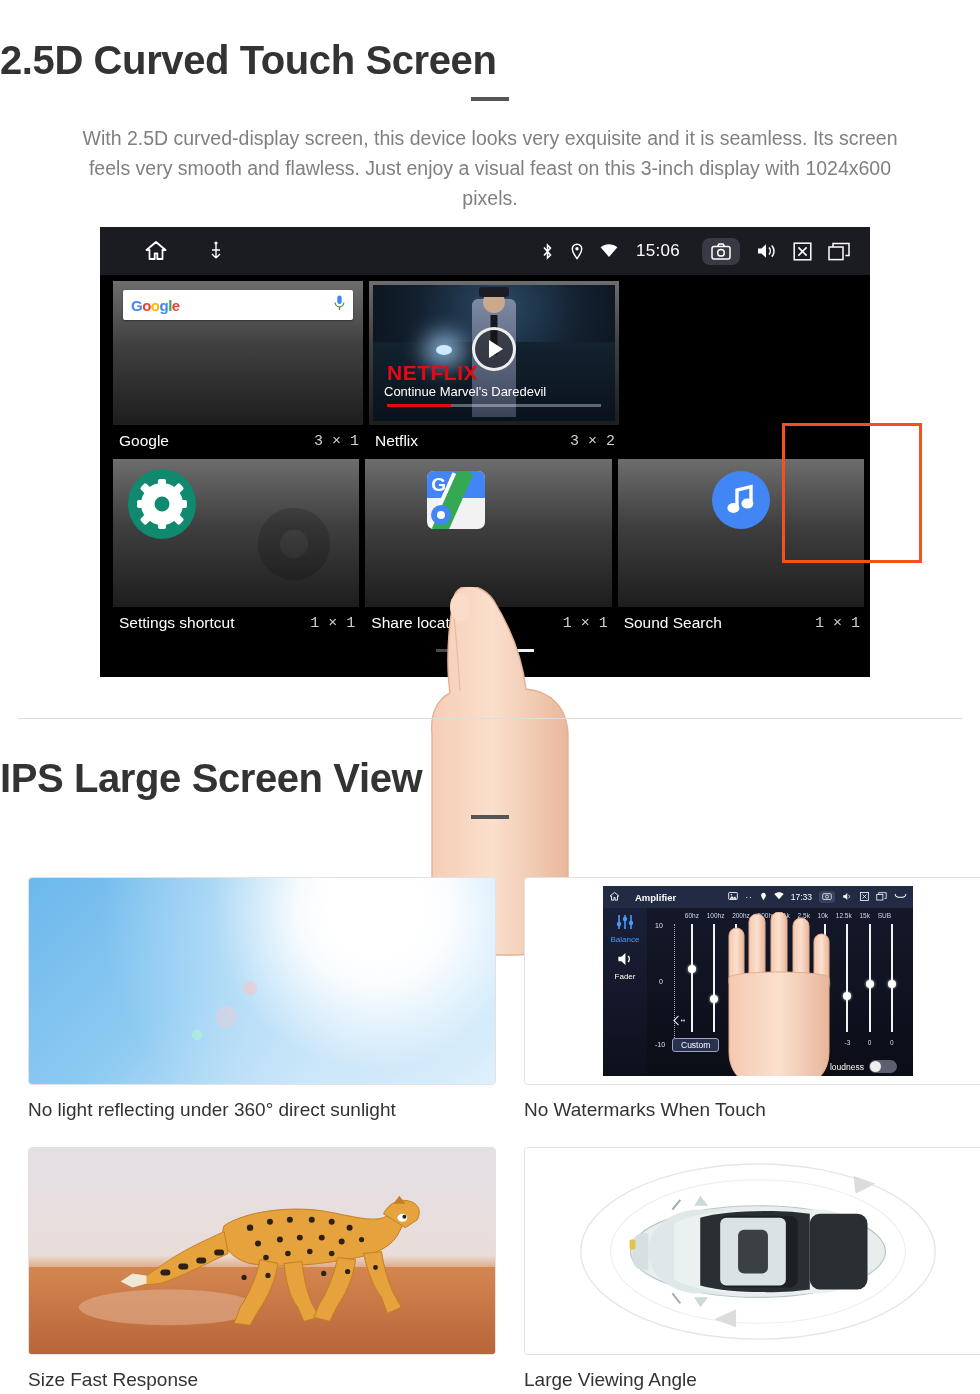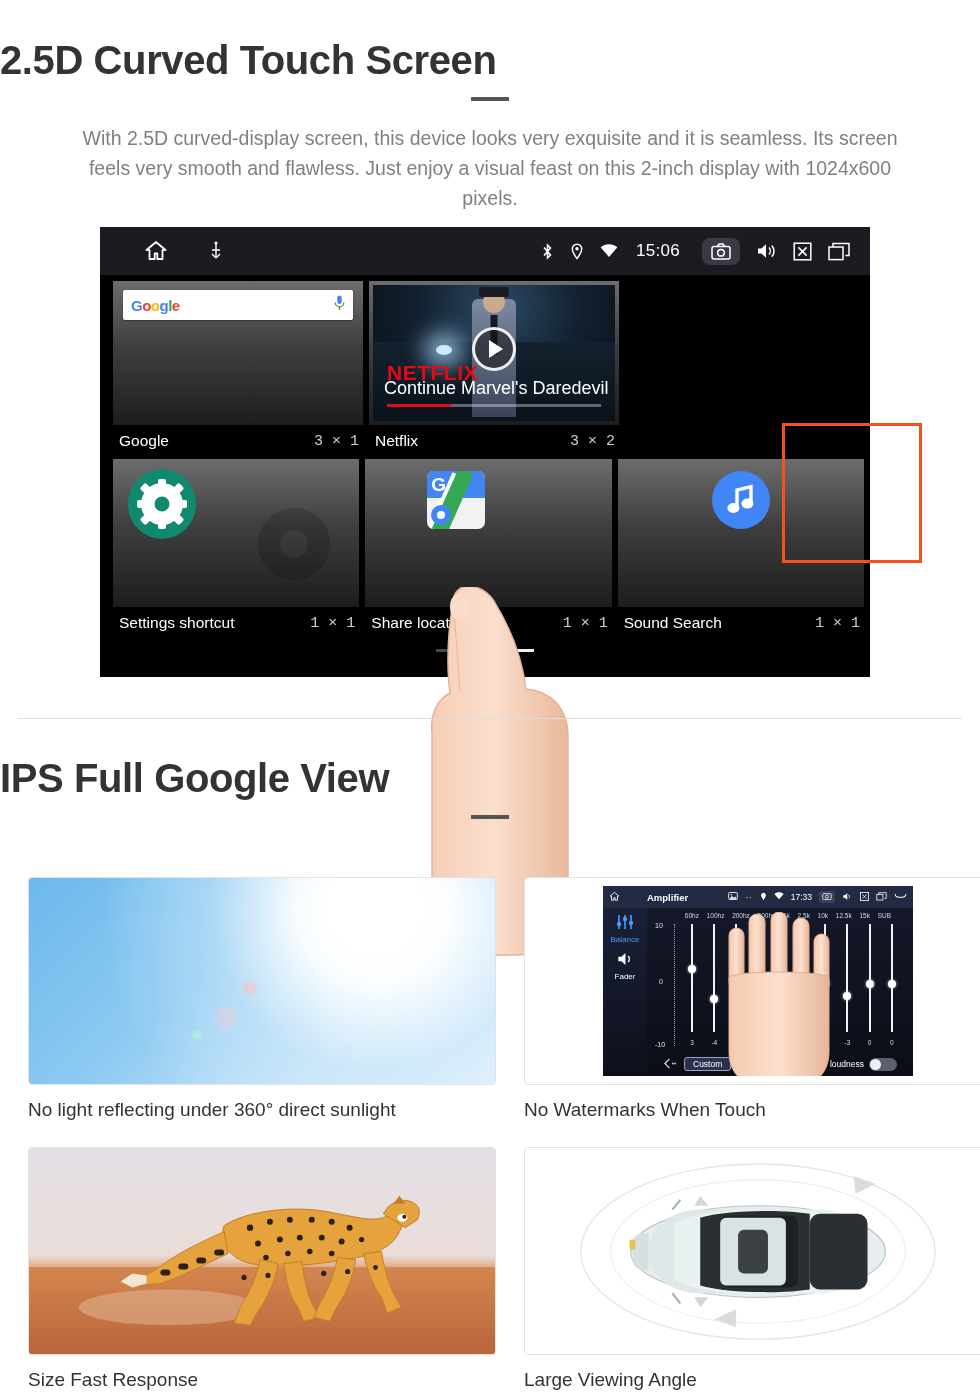--- a/index.html
+++ b/index.html
@@ -89,21 +89,21 @@
   .nfx-glow { position:absolute; left:26%; top:44%; width:16px; height:10px; border-radius:50%;
      background:#cfe9ff; box-shadow:0 0 22px 12px rgba(170,215,255,.75); }
   .play {
     position:absolute; left:50%; top:47%; transform:translate(-50%,-50%);
     width:44px; height:44px; border-radius:50%;
     background: rgba(20,20,20,.55); border: 3px solid rgba(255,255,255,.92);
     display:flex; align-items:center; justify-content:center;
   }
   .play .tri { width:0;height:0;border-left:14px solid #fff;border-top:9px solid transparent;border-bottom:9px solid transparent;margin-left:4px;}
   .nfx-logo { position:absolute; left:14px; bottom:36px; color:#e50914; font-size:21px; font-weight:bold; letter-spacing:.5px; }
-  .nfx-sub { position:absolute; left:11px; bottom:22px; color:#fff; font-size:18px;text-align:center; }
+  .nfx-sub { position:absolute; left:11px; bottom:22px; color:#fff; font-size:13px;text-align:center; }
   .nfx-bar { position:absolute; left:14px; right:14px; bottom:14px; height:3px; background:rgba(255,255,255,.35); }
   .nfx-bar i { display:block; height:100%; width:30%; background:#e50914; }
 
   
   .gal { position:absolute; left:50%; top:50%; transform:translate(-50%,-50%); width:168px; height:112px; }
   .ph { position:absolute; border:4px solid #fff; box-shadow:0 1px 3px rgba(0,0,0,.6); }
   .ph1 { width:104px; height:74px; left:58px; top:0;  background:linear-gradient(135deg,#4f7fd4,#7ba3e8); }
   .ph2 { width:104px; height:74px; left:42px; top:12px; background:linear-gradient(135deg,#2e7d4f,#7fc98f); }
   .ph3 { width:104px; height:74px; left:26px; top:24px; background:linear-gradient(135deg,#b23a3a,#e08585); }
   .ph4 { width:122px; height:84px; left:0;  top:28px;
@@ -163,40 +163,40 @@
   .card-cap { font-size:19px; color:#333; margin-top:14px; }
 
   
   .sun { position:absolute; inset:0; background:
       radial-gradient(circle at 74% 14%, #ffffff 0 12%, rgba(255,255,255,.92) 20%, rgba(200,230,250,.55) 42%, rgba(130,195,240,0) 70%),
       linear-gradient(135deg,#6cb8ec 0%,#8fcbf2 40%,#cfe8f9 72%,#eaf5fd 100%); }
   .flare { position:absolute; width:14px;height:14px;border-radius:50%; background:rgba(255,190,190,.5); }
 
   
   .eq { position:absolute; inset:0; background:linear-gradient(180deg,#151a2c 0%,#0b0d16 100%); color:#fff; }
-  .eq-top { height:22px; background:#222a44; display:flex; align-items:center; padding:0 6px; font-size:8px; gap:19px; }
+  .eq-top { height:22px; background:#222a44; display:flex; align-items:center; padding:0 6px; font-size:8px; gap:7px; }
   .eq-title { font-weight:bold; font-size:9.5px; margin-left:8px; }
   .eq-icons { margin-left:auto; display:flex; align-items:center; gap:7px; }
   .eq-time { font-size:8.5px; }
   .eq-camera { background:#3a415e; border-radius:3px; padding:1px 3px; }
   .eq-body { display:flex; height:calc(100% - 22px);border-radius:30px; }
   .eq-side { width:44px; padding:6px 0 0 0; text-align:center; background:linear-gradient(180deg,#1a2038,#0d101c); }
   .eq-side .lbl { font-size:8px; margin-top:1px; }
   .eq-side .lbl.act { color:#4b9bff; }
   .eq-main { flex:1; position:relative; }
   .eq-freqs { display:flex; justify-content:space-around; padding:4px 18px 0 34px; font-size:6.5px; color:#cfd6ef; }
   .eq-sliders { position:absolute; left:34px; right:10px; top:16px; bottom:30px; display:flex; justify-content:space-around; }
   .eq-col { width:10px; position:relative; }
   .eq-track { position:absolute; left:50%; transform:translateX(-50%); top:0; bottom:14px; width:2px; background:#f2f2f2; }
   .eq-knob { position:absolute; left:50%; transform:translateX(-50%); width:8px;height:8px;border-radius:50%;
              background:#fff; box-shadow:0 0 3px rgba(255,255,255,.8); }
   .eq-val { position:absolute; bottom:0; left:50%; transform:translateX(-50%); font-size:6.5px; color:#d7dcee; }
   .eq-scale { position:absolute; left:8px; top:16px; bottom:30px; width:24px; font-size:7px; color:#dfe3f2; }
   .eq-ruler { position:absolute; left:19px; top:0; bottom:0; width:1px; border-left:1px dotted #9aa2bd; }
-  .eq-bottom { position:absolute; left:0; right:0; bottom:3px; display:flex; align-items:center; padding:0 16px; gap:8px; }
+  .eq-bottom { position:absolute; left:9px; right:0; bottom:3px; display:flex; align-items:flex-start; padding:0 16px; gap:8px;flex-direction:column; }
   .eq-custom { border:1px solid #9aa2bd; border-radius:3px; padding:1px 8px; font-size:8.5px; background:#2a3050; }
   .eq-loud { margin-left:auto; display:flex; align-items:center; gap:5px; font-size:8.5px; }
   .eq-toggle { width:28px;height:13px;border-radius:7px; background:#5a6070; position:relative; }
   .eq-toggle::after{ content:""; position:absolute; left:1px; top:1px; width:11px;height:11px;border-radius:50%;background:#eee;}
   .eq-hand { position:absolute; left:120px; top:26px; width:120px; height:180px; }
 
   
   .chee { position:absolute; inset:0;
       background: linear-gradient(180deg,#e4dfe6 0%,#e9ddd9 52%, #d98a52 62%, #c9753f 100%); }
   .chee-sand { position:absolute; left:0; right:0; bottom:0; height:42%;
@@ -206,21 +206,21 @@
   .carbg { position:absolute; inset:0; background:#fff; }
 </style>
 </head>
 <body>
 
 <div class="page">
 
   <div style="padding-top:38px">
     <div class="sec-title">2.5D Curved Touch Screen</div>
     <div class="title-rule"></div>
-    <div class="sec-sub">With 2.5D curved-display screen, this device looks very exquisite and it is seamless. Its screen feels very smooth and flawless. Just enjoy a visual feast on this 2-inch display with 1024x600 pixels.</div>
+    <div class="sec-sub">With 2.5D curved-display screen, this device looks very exquisite and it is seamless. Its screen feels very smooth and flawless. Just enjoy a visual feast on this 3-inch display with 1024x600 pixels.</div>
   </div>
 
   <div class="screen-wrap">
 
     <div class="badge-outline"></div>
 
     <div class="screen">
 
       <div class="statusbar">
         <div class="sb-left">
@@ -415,21 +415,21 @@
       </defs>
       <path d="M56 10 C50 40 48 78 52 106 C40 112 32 126 34 146 L34 300 C34 340 58 368 96 368 L118 368 C150 368 170 342 170 306 L170 150 C170 120 152 104 128 102 C124 70 112 40 96 14 C84 -4 60 -6 56 10 Z" fill="url(#skin)" stroke="#e3b196" stroke-width="1.4"></path>
       <path d="M54 12 C58 42 60 74 62 104" fill="none" stroke="#e6bba4" stroke-width="1.2"></path>
       <ellipse cx="62" cy="20" rx="10" ry="14" fill="#f9dcc9"></ellipse>
     </svg>
   </div>
 
   <div class="divider"></div>
 
   <div class="sec2">
-    <div class="sec-title">IPS Full Google View</div>
+    <div class="sec-title">IPS Large Screen View</div>
     <div class="title-rule"></div>
 
     <div class="cards">
 
       <div class="card">
         <div class="shot">
           <div class="sun"></div>
           <span class="flare" style="left:46%;top:50%"></span>
           <span class="flare" style="left:40%;top:62%;width:22px;height:22px;background:rgba(255,200,200,.35)"></span>
           <span class="flare" style="left:35%;top:74%;width:10px;height:10px;background:rgba(180,255,200,.45)"></span>

